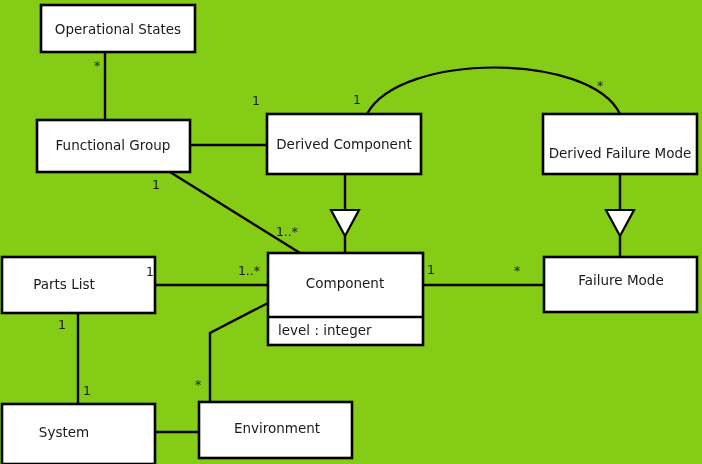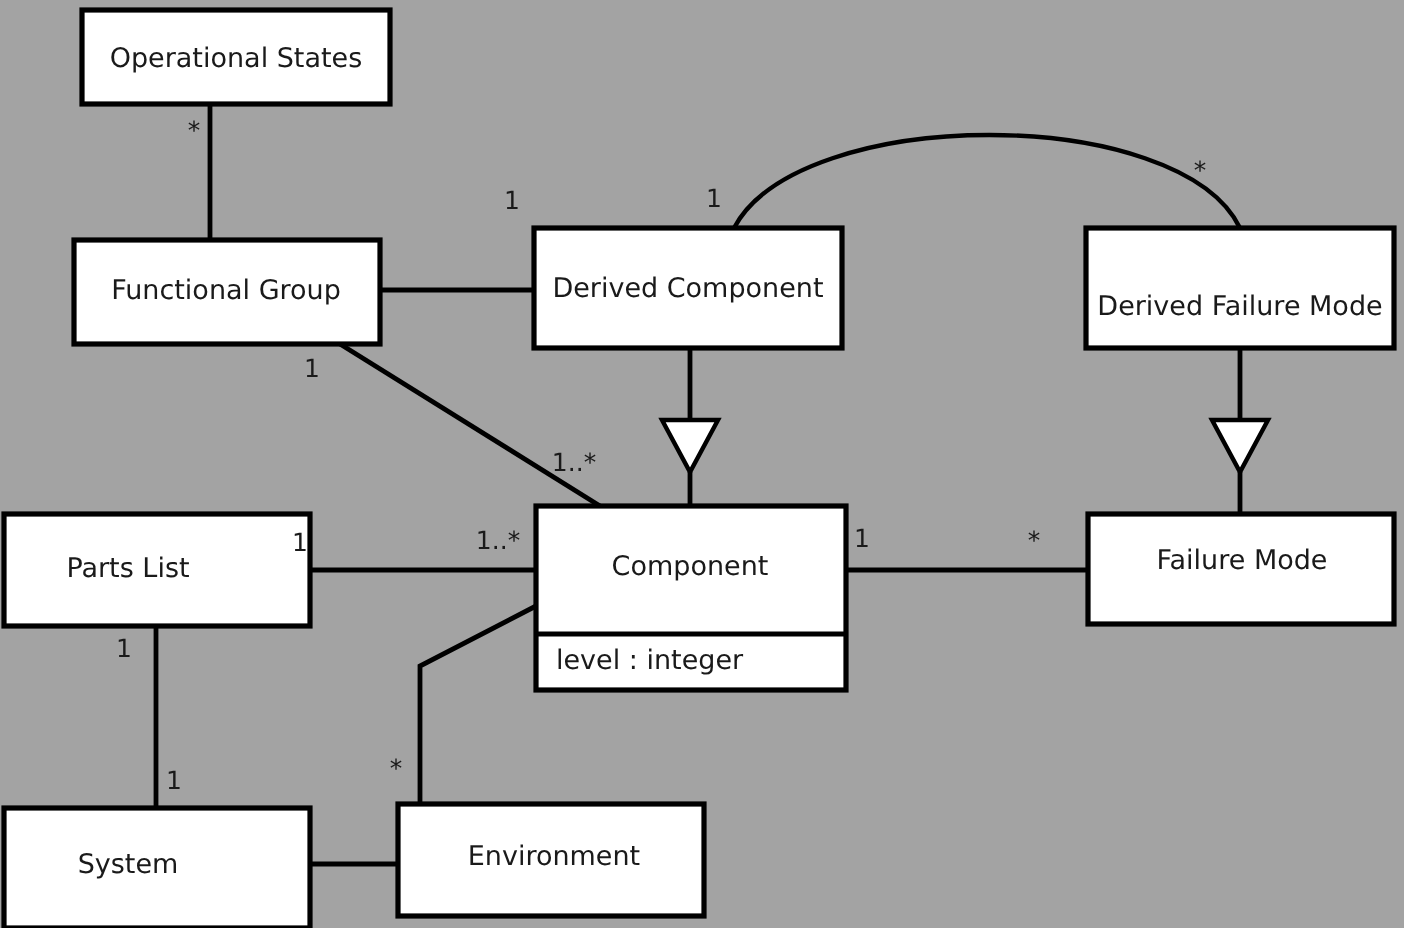--- a/index.html
+++ b/index.html
@@ -4,21 +4,21 @@
 <style>
   html, body {
     margin: 0;
     padding: 0;
     background: #ffffff;
   }
   #diagram-root {
     position: relative;
     width: 702px;
     height: 464px;
-    background: #a3a3a3;
+    background: #84cc16;
     font-family: "DejaVu Sans", sans-serif;
     overflow: hidden;
   }
   #uml-svg {
     position: absolute;
     top: 0;
     left: 0;
     width: 702px;
     height: 464px;
   }

